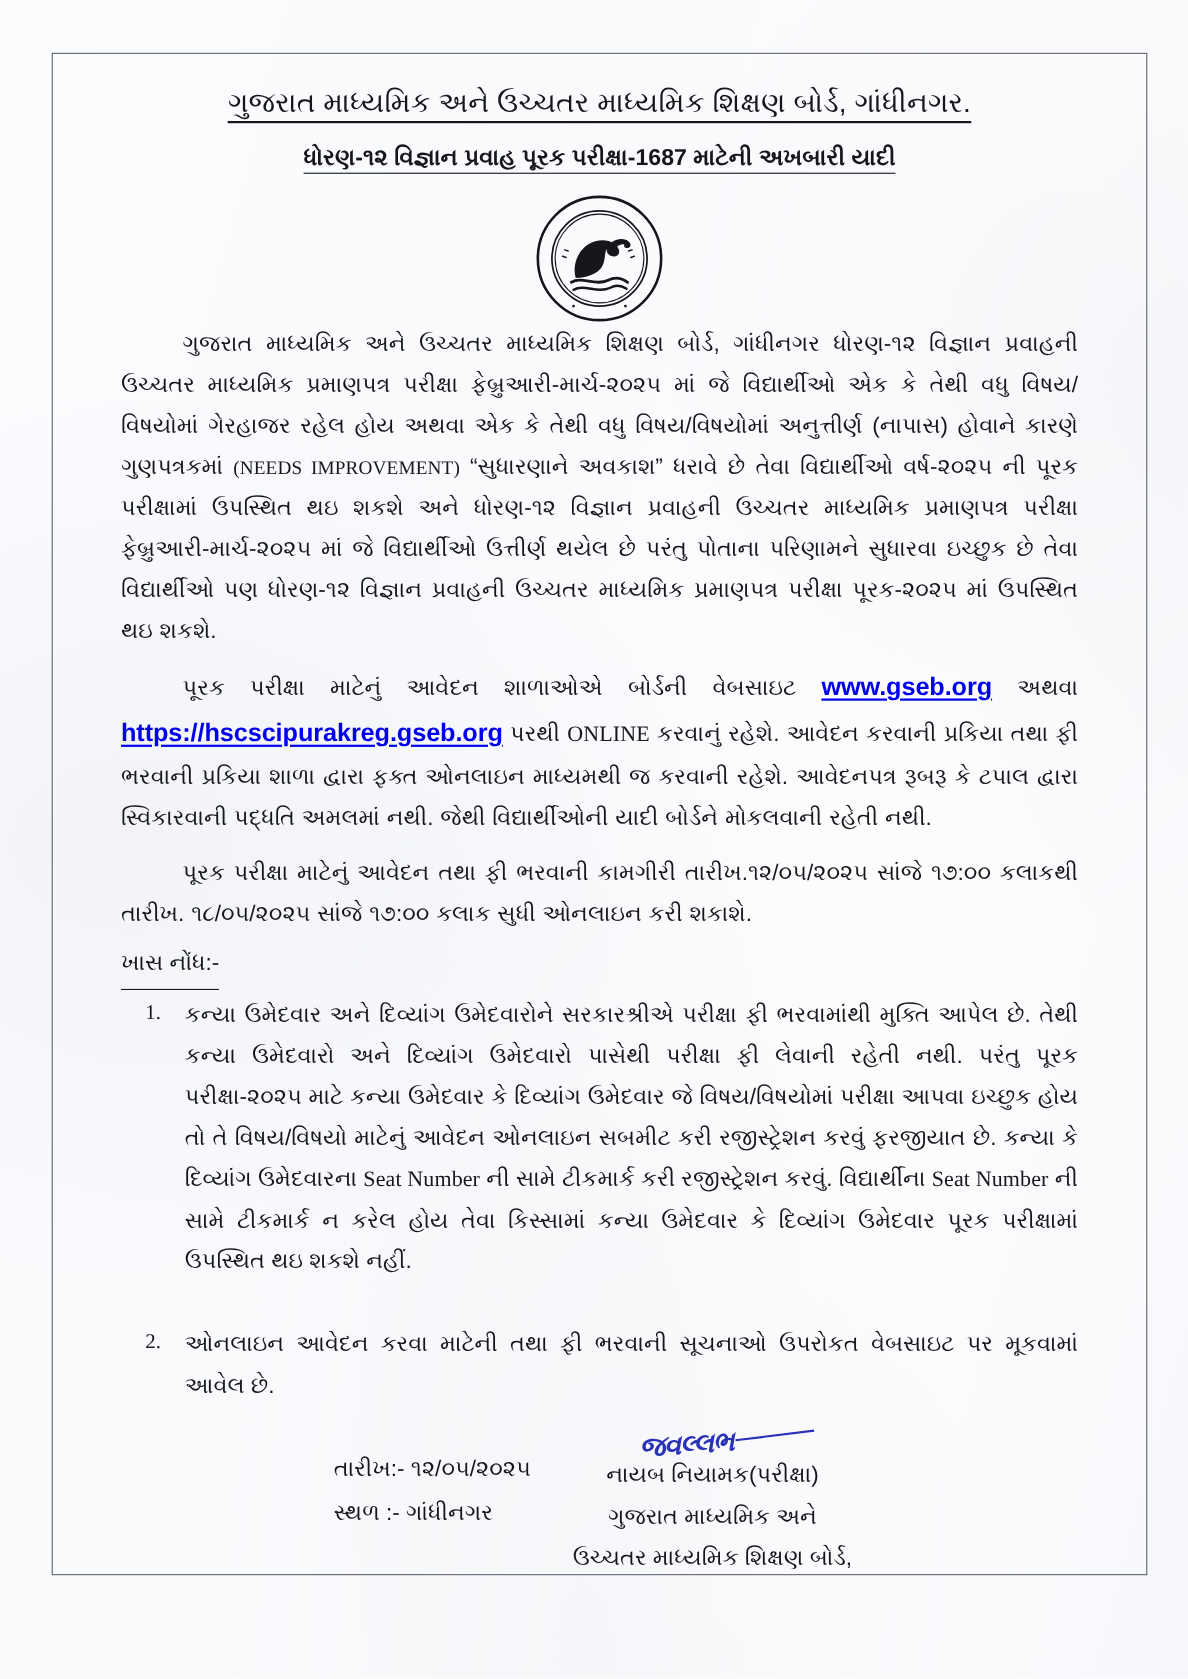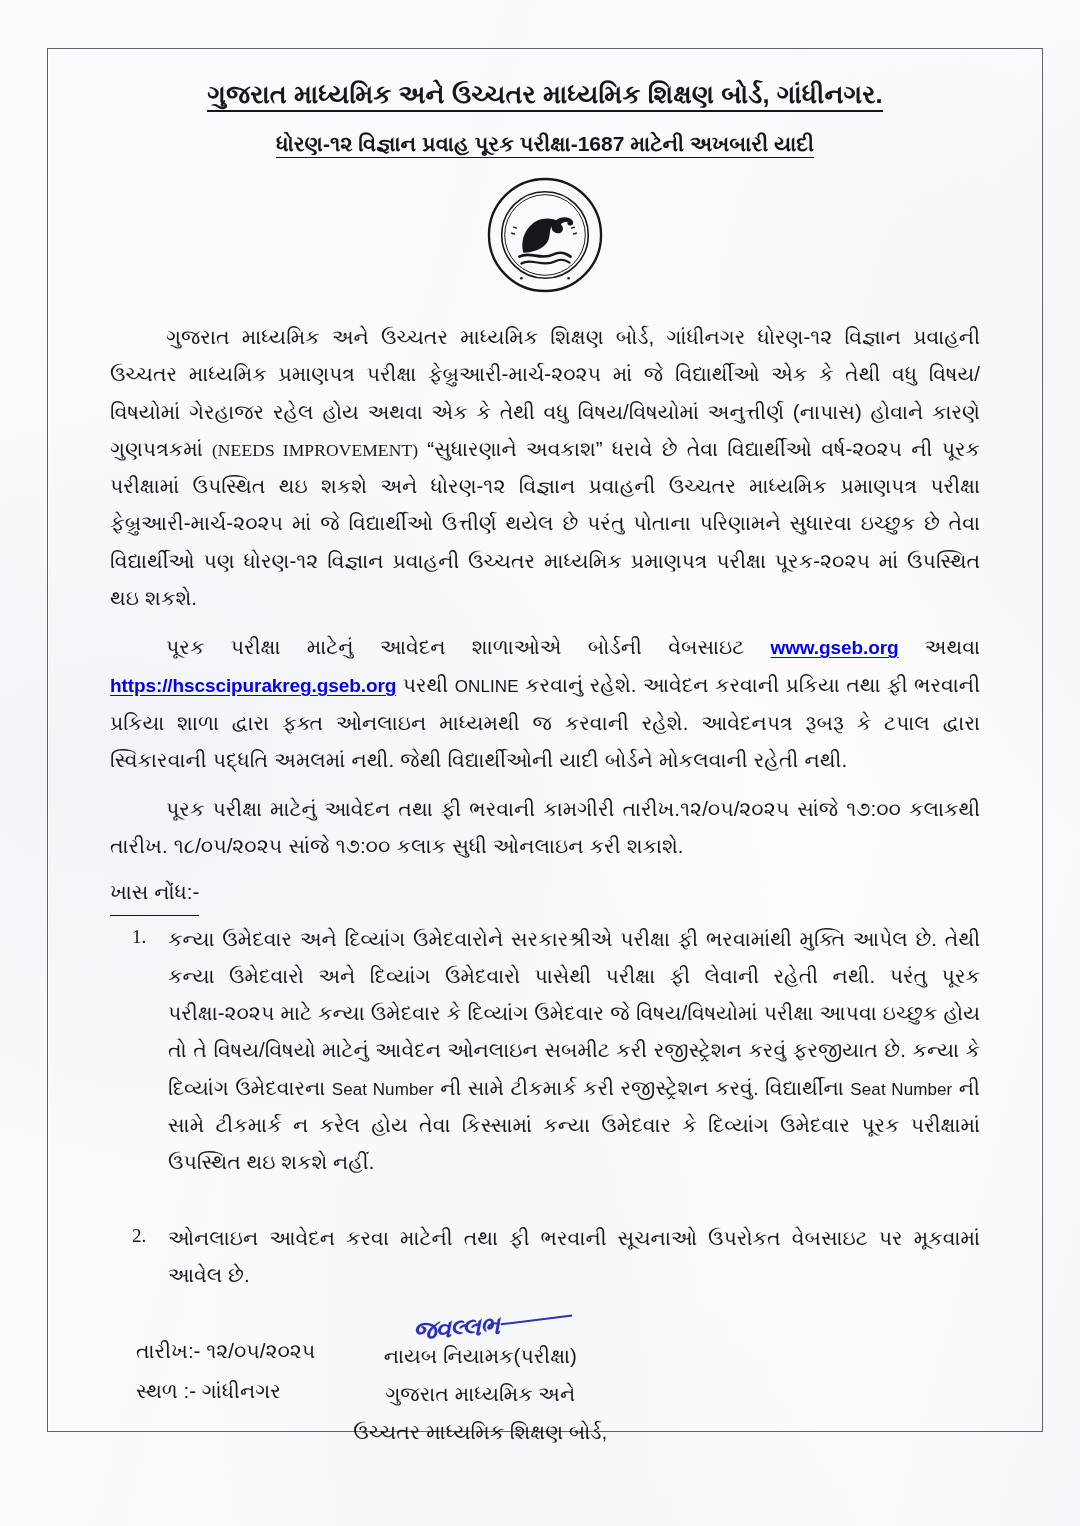--- a/index.html
+++ b/index.html
@@ -49,21 +49,21 @@
     left: 110px;
     top: 78px;
     width: 870px;
     color: #15171c;
   }
 
   
   .doc-title {
     text-align: center;
     font-size: 25.5px;
-    font-weight: 700;
+    font-weight: 400;
     letter-spacing: .1px;
     line-height: 1.32;
     margin: 0;
   }
   .doc-title span {
     border-bottom: 2px solid #15171c;
     padding-bottom: 2px;
   }
   .doc-subtitle {
     text-align: center;
@@ -84,49 +84,48 @@
     margin-top: 18px;
   }
   .seal {
     width: 118px;
     height: 118px;
     display: block;
   }
 
   
   .body-block {
-    margin-top: 24px;
   }
   p.para {
     margin: 0 0 4px 0;
     font-size: 20.5px;
     line-height: 1.82;
     text-align: justify;
     text-justify: inter-word;
     text-indent: 56px;
     word-spacing: .5px;
   }
   p.para.tight { margin-top: 12px; }
 
   .en {
     font-size: 17.5px;
     letter-spacing: .1px;
     font-family: "Liberation Serif", "DejaVu Serif", serif;
   }
   .en-sans {
-    font-size: 17px;
+    font-size: 20px;
     letter-spacing: .1px;
-    font-family: Liberation Sans, sans-serif;
+    font-family: Liberation Serif, serif;
   }
   .link {
     font-weight: 700;
     text-decoration: underline;
     text-underline-offset: 3px;
     font-family: "Liberation Sans", "DejaVu Sans", sans-serif;
-    font-size: 19px;
+    font-size: 23px;
     letter-spacing: -.1px;
   }
 
   .note-label {
     margin: 10px 0 0 0;
     font-size: 20.5px;
     line-height: 1.7;
   }
   .note-label span {
     border-bottom: 1.4px solid #15171c;
@@ -153,21 +152,21 @@
     left: -36px;
     top: 0;
     font-size: 19px;
     font-family: "Liberation Serif", "DejaVu Serif", serif;
   }
 
   
   .footer {
     margin-top: 34px;
     display: flex;
-    justify-content: flex-start;
+    justify-content: center;
     align-items: flex-start;
   }
   .footer-left {
     font-size: 20.5px;
     line-height: 1.95;
     padding-left: 26px;
     white-space: nowrap;
   }
   .footer-right {
     text-align: center;

